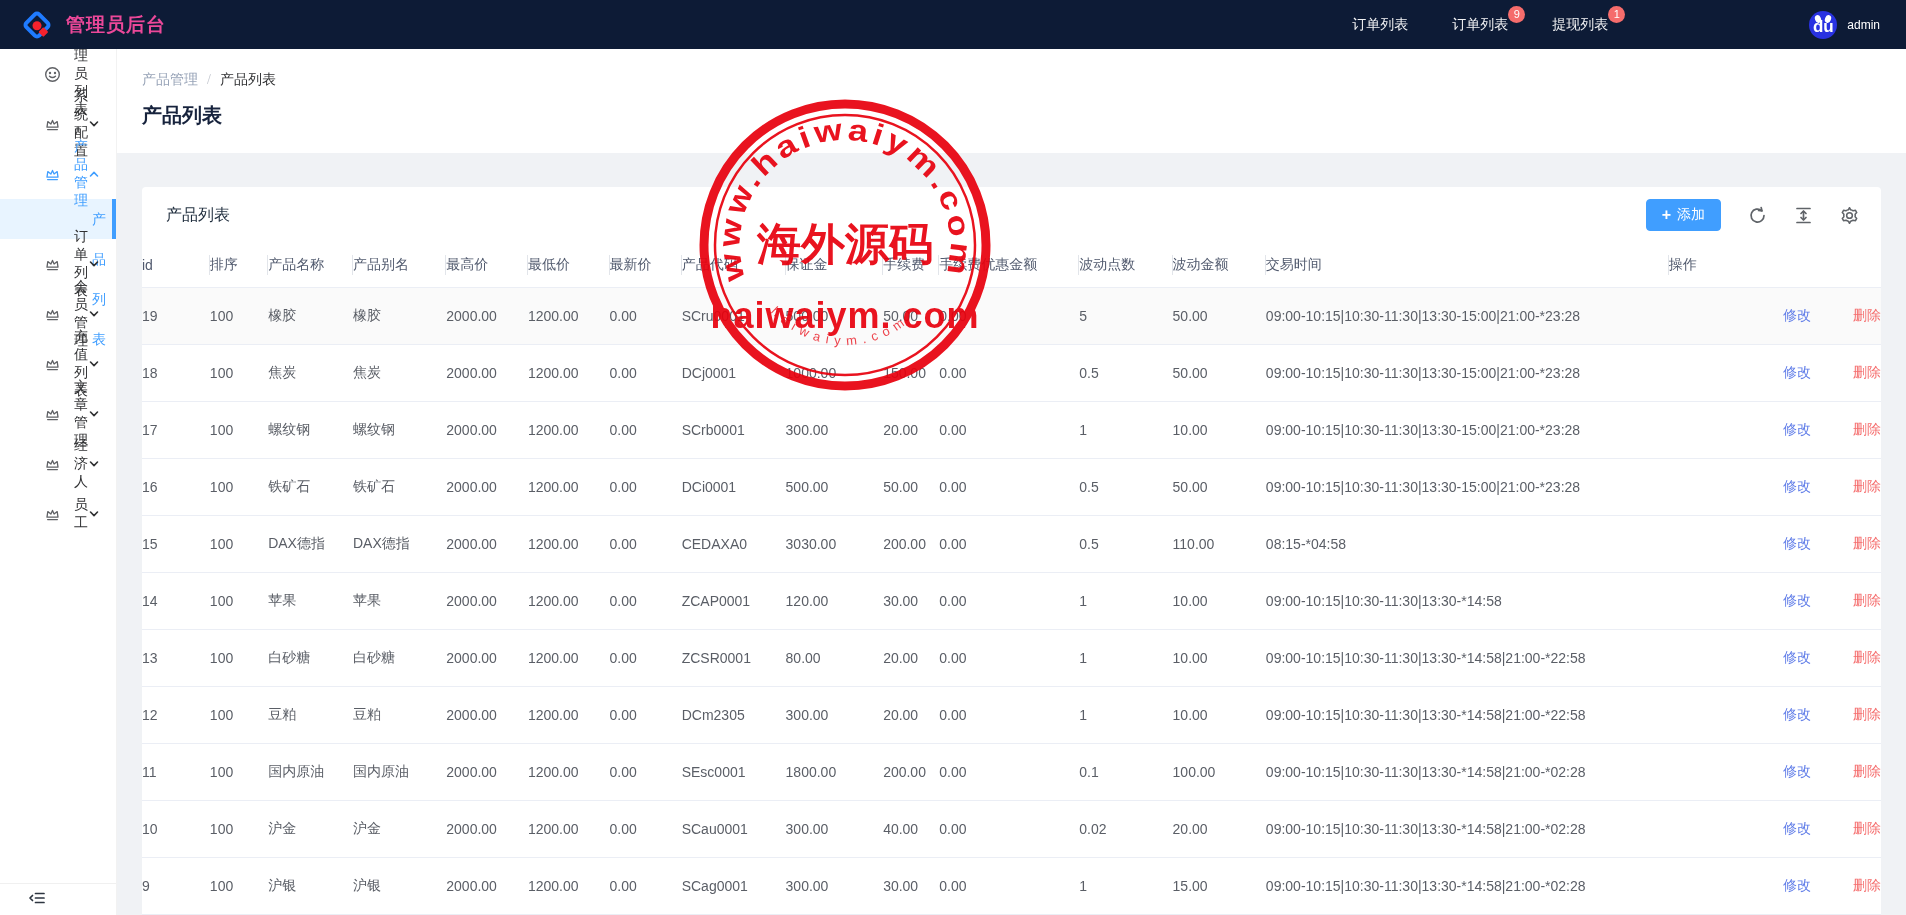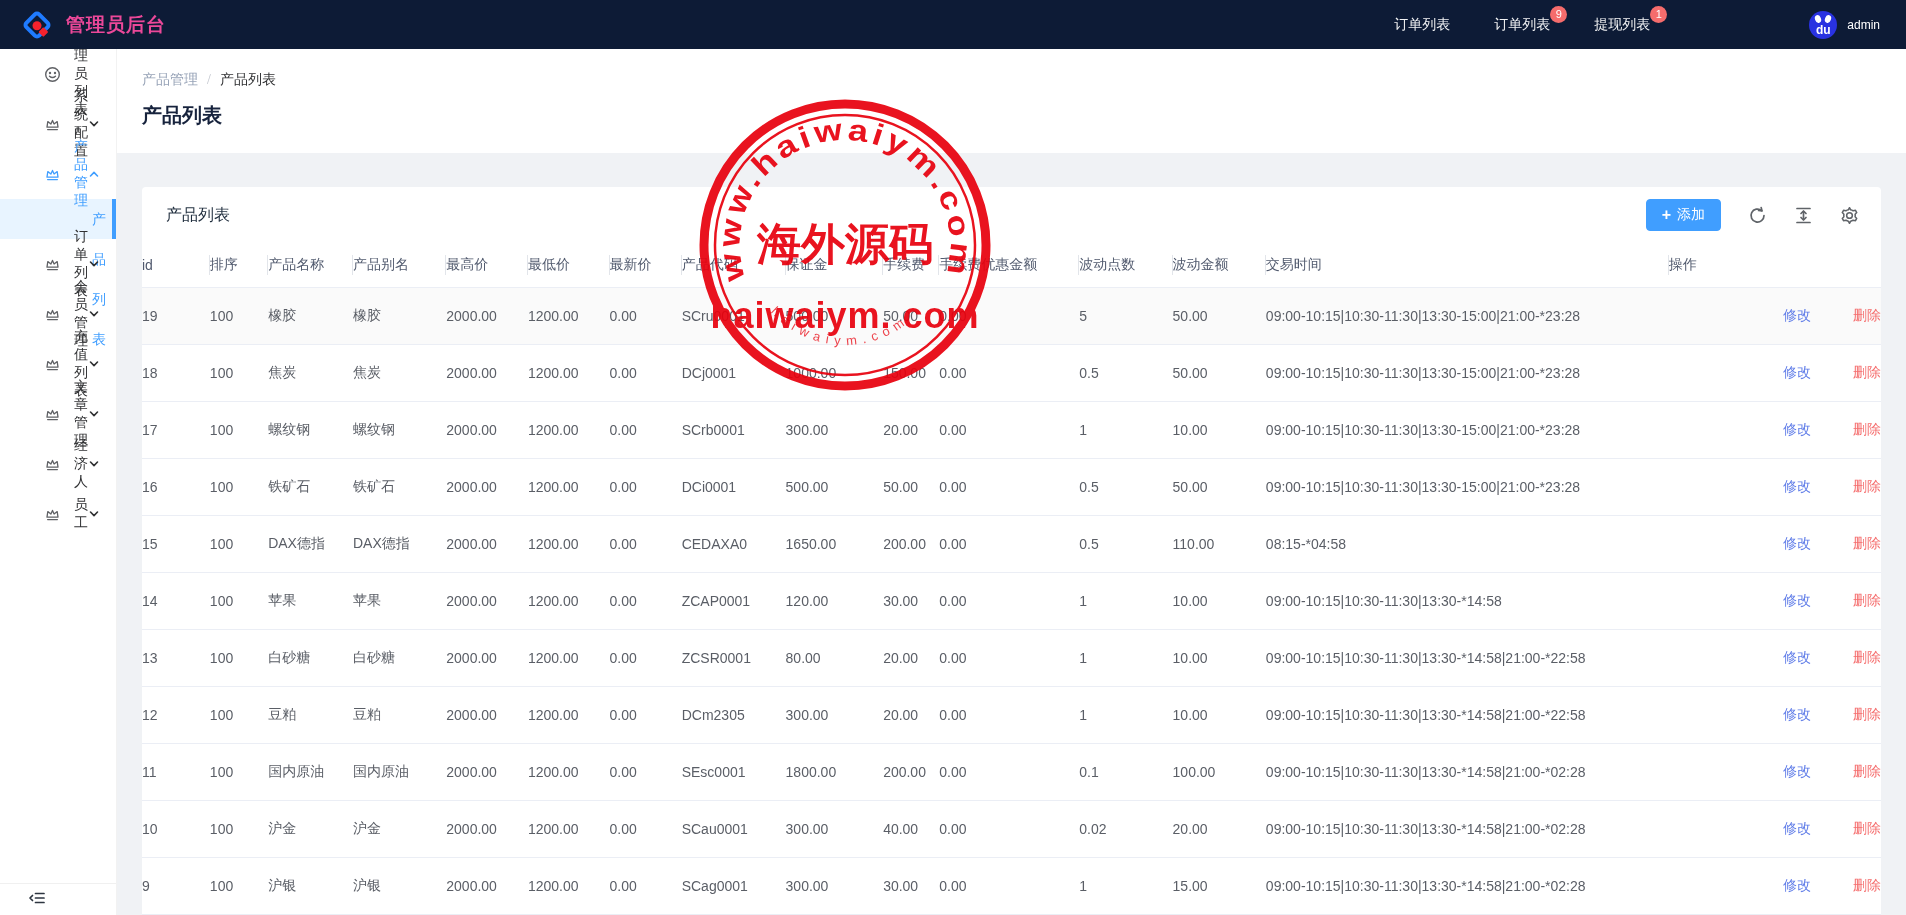--- a/index.html
+++ b/index.html
@@ -9,21 +9,21 @@
   .navbar { height:49px; background:#0d1b36; display:flex; align-items:center; justify-content:space-between; padding:0 26px 0 20px; }
   .navbar-left { display:flex; align-items:center; }
   .logo { width:22px; height:22px; border:4px solid #1f7bff; border-radius:5px; transform:rotate(45deg); position:relative; margin:0 18px 0 6px; flex:0 0 auto; }
   .logo .logo-dot { position:absolute; left:50%; top:50%; width:9px; height:9px; margin:-4.5px 0 0 -4.5px; background:#f5222d; border-radius:50%; }
   .logo .logo-accent { position:absolute; right:-6px; top:50%; width:7px; height:7px; margin-top:-3.5px; background:#f5222d; border-radius:1px; }
   .app-title { color:#ec4899; font-size:19px; font-weight:bold; letter-spacing:1px; }
   .navbar-right { display:flex; align-items:center; }
   .nav-item { position:relative; color:rgba(255,255,255,.95); font-size:14px; margin-right:44px; cursor:pointer; text-decoration:none; }
   .badge { position:absolute; top:-10px; right:-17px; min-width:17px; height:17px; line-height:17px; padding:0 4px; border-radius:9px; background:#f56c6c; color:#fff; font-size:11px; text-align:center; }
   .user { display:flex; align-items:center; margin-left:115px; cursor:pointer; }
-  .avatar { width:28px; height:28px; border-radius:50%; background:#2932e1; color:#fff; font-size:12px; font-weight:bold; display:flex; align-items:flex-end; justify-content:center; padding-bottom:2px; position:relative; overflow:hidden; margin-right:10px; }
+  .avatar { width:28px; height:28px; border-radius:50%; background:#2932e1; color:#fff; font-size:17px; font-weight:bold; display:flex; align-items:flex-end; justify-content:center; padding-bottom:2px; position:relative; overflow:hidden; margin-right:10px;margin-left:42px; }
   .avatar::before { content:''; position:absolute; top:4px; left:6px; width:6px; height:8px; background:#fff; border-radius:50%; transform:rotate(-20deg); }
   .avatar::after { content:''; position:absolute; top:4px; right:6px; width:6px; height:8px; background:#fff; border-radius:50%; transform:rotate(20deg); }
   .user-name { color:#fff; font-size:12px; }
 
   
   .body-row { display:flex; height:866px; }
   .sidebar { width:208px; background:#fff; border-right:1px solid #f2f2f2; display:flex; flex-direction:column; }
   .side-menu { flex:1 1 auto; padding-top:0; overflow:hidden; }
   .menu-item { height:50px; display:flex; align-items:center; padding:0 16px 0 44px; font-size:14px; color:#303133; cursor:pointer; }
   .menu-item .mi-icon { width:17px; height:17px; margin-right:13px; display:inline-flex; color:#606266; }
@@ -385,21 +385,21 @@
                 </tr>
                 <tr>
                   <td>15</td>
                   <td>100</td>
                   <td>DAX德指</td>
                   <td>DAX德指</td>
                   <td>2000.00</td>
                   <td>1200.00</td>
                   <td>0.00</td>
                   <td>CEDAXA0</td>
-                  <td>1650.00</td>
+                  <td>3030.00</td>
                   <td>200.00</td>
                   <td>0.00</td>
                   <td>0.5</td>
                   <td>110.00</td>
                   <td>08:15-*04:58</td>
                   <td class="op-cell"><span class="link-edit">修改</span><span class="link-del">删除</span></td>
                 </tr>
                 <tr>
                   <td>14</td>
                   <td>100</td>

